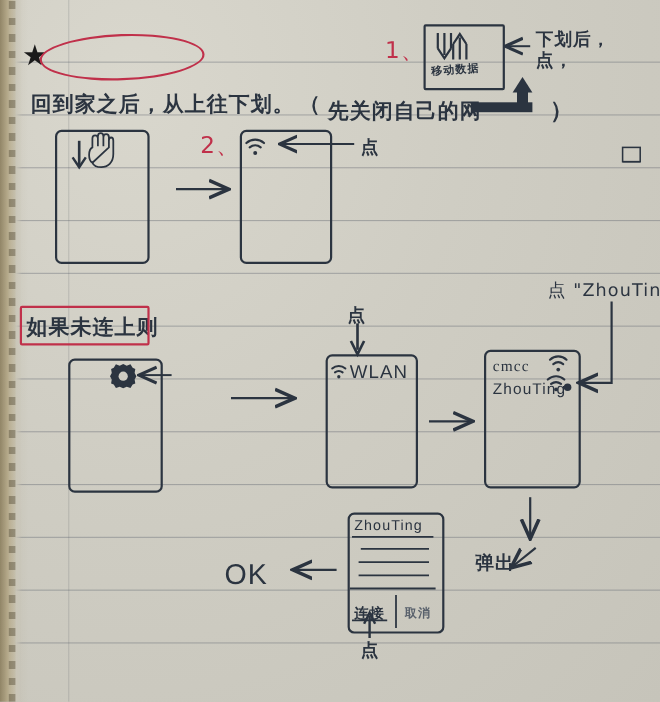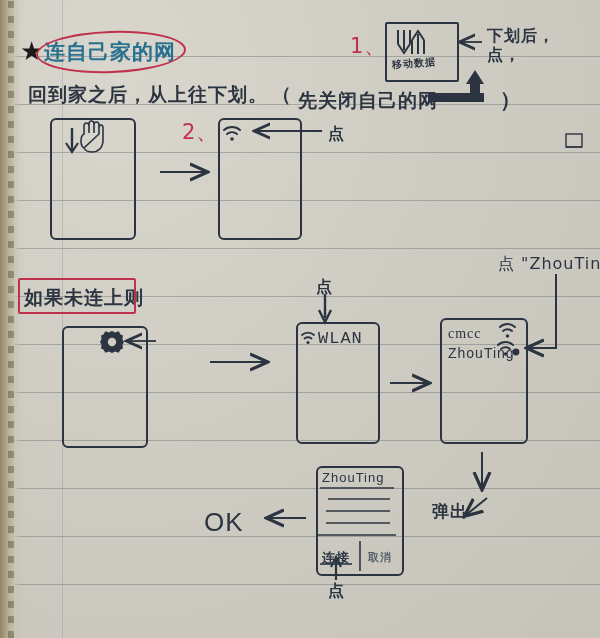--- a/index.html
+++ b/index.html
@@ -55,21 +55,20 @@
   <div class="rule" style="top:392px"></div>
   <div class="rule" style="top:440px"></div>
   <div class="rule" style="top:488px"></div>
   <div class="rule" style="top:536px"></div>
   <div class="rule" style="top:584px"></div>
   <div class="vrule" style="left:62px"></div>
 
   <div class="torn"></div>
 
   <div class="star" style="left:20px;top:38px">★</div>
-  <div class="ink cn" style="left:44px;top:38px;font-size:21px;color:#27708f">连自己家的网</div>
   <div class="redoval" style="left:36px;top:31px;width:146px;height:38px;transform:rotate(-2deg)"></div>
 
   <div class="ink cn" style="left:28px;top:82px;font-size:19px">回到家之后，从上往下划。</div>
   <div class="ink cn" style="left:272px;top:82px;font-size:19px">（</div>
   <div class="ink cn" style="left:298px;top:88px;font-size:19px">先关闭自己的网</div>
   <div class="ink cn" style="left:500px;top:86px;font-size:21px">）</div>
 
   <div class="ink red" style="left:350px;top:32px;font-size:21px">1、</div>
   <div class="phone" style="left:385px;top:22px;width:70px;height:56px;border-radius:2px"></div>
   <div class="ink cn" style="left:392px;top:58px;font-size:10px;transform:rotate(-4deg)">移动数据</div>
@@ -82,21 +81,21 @@
 
   <div class="phone" style="left:50px;top:118px;width:82px;height:118px"></div>
 
 
   <div class="ink cn" style="left:24px;top:285px;font-size:19px">如果未连上则</div>
   <div class="redbox" style="left:18px;top:278px;width:114px;height:32px"></div>
 
   <div class="phone" style="left:62px;top:326px;width:82px;height:118px"></div>
 
   <div class="phone" style="left:296px;top:322px;width:80px;height:118px"></div>
-  <div class="ink" style="left:318px;top:329px;font-size:17px;font-family:Liberation Mono, monospace">WLAN</div>
+  <div class="ink" style="left:318px;top:329px;font-size:17px;font-family:Liberation Sans, sans-serif">WLAN</div>
   <div class="ink cn" style="left:316px;top:277px;font-size:16px">点</div>
 
   <div class="phone" style="left:440px;top:318px;width:84px;height:122px"></div>
   <div class="ink" style="left:448px;top:326px;font-size:14px;font-family:Liberation Serif, serif">cmcc</div>
   <div class="ink" style="left:448px;top:345px;font-size:14px;font-family:'Liberation Sans',sans-serif">ZhouTing</div>
   <div class="ink" style="left:498px;top:254px;font-size:16px">点 "ZhouTing"</div>
 
   <div class="phone thin" style="left:316px;top:466px;width:84px;height:106px"></div>
   <div class="ink" style="left:322px;top:470px;font-size:13px;font-family:'Liberation Sans',sans-serif">ZhouTing</div>
   <div class="ink cn" style="left:322px;top:549px;font-size:13px">连接</div>

